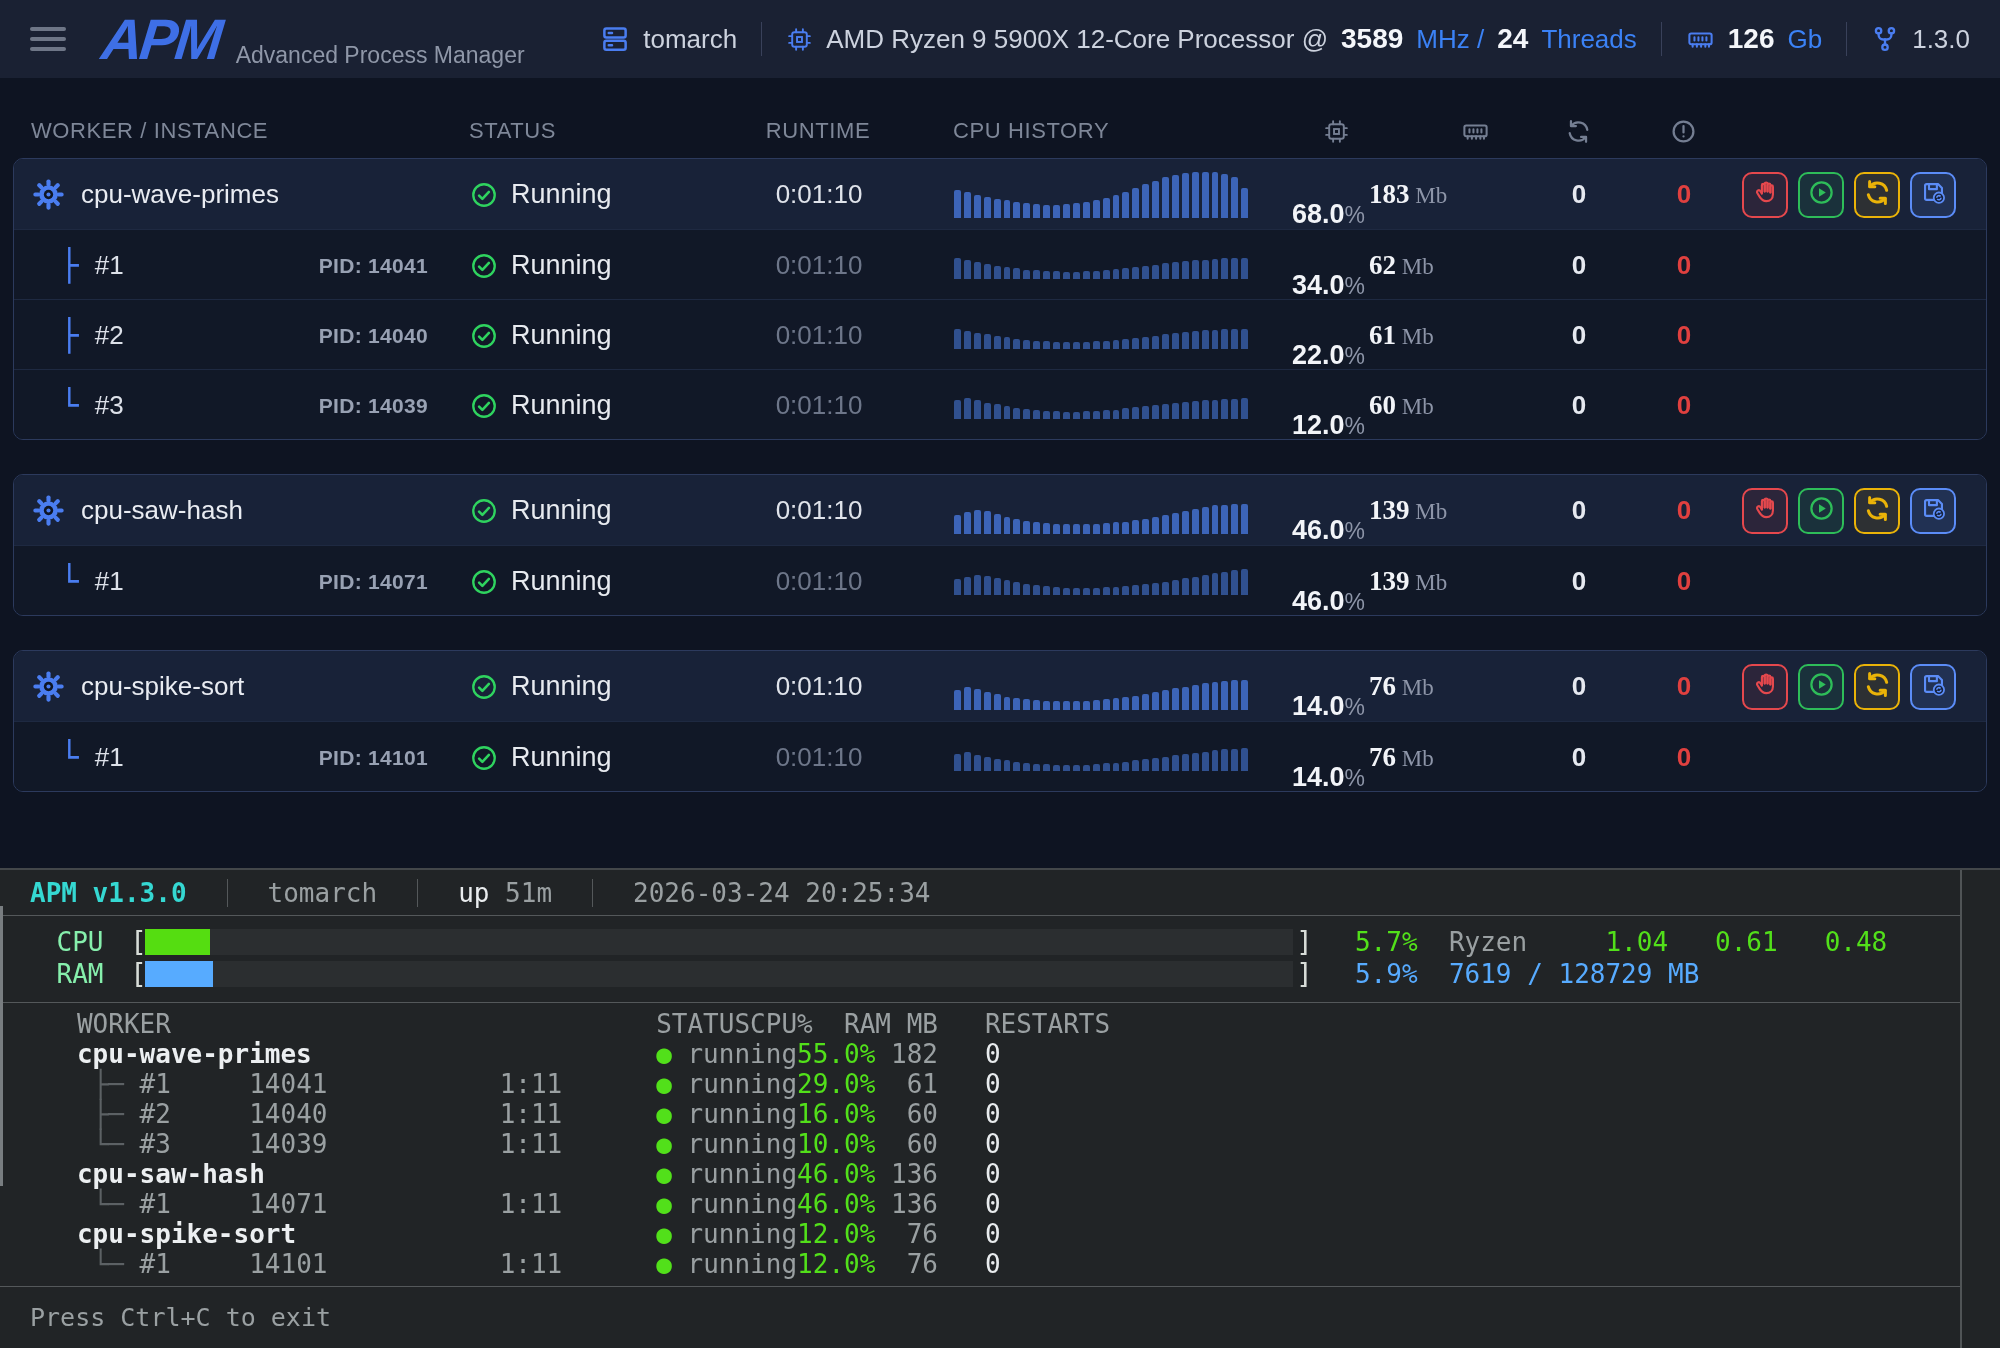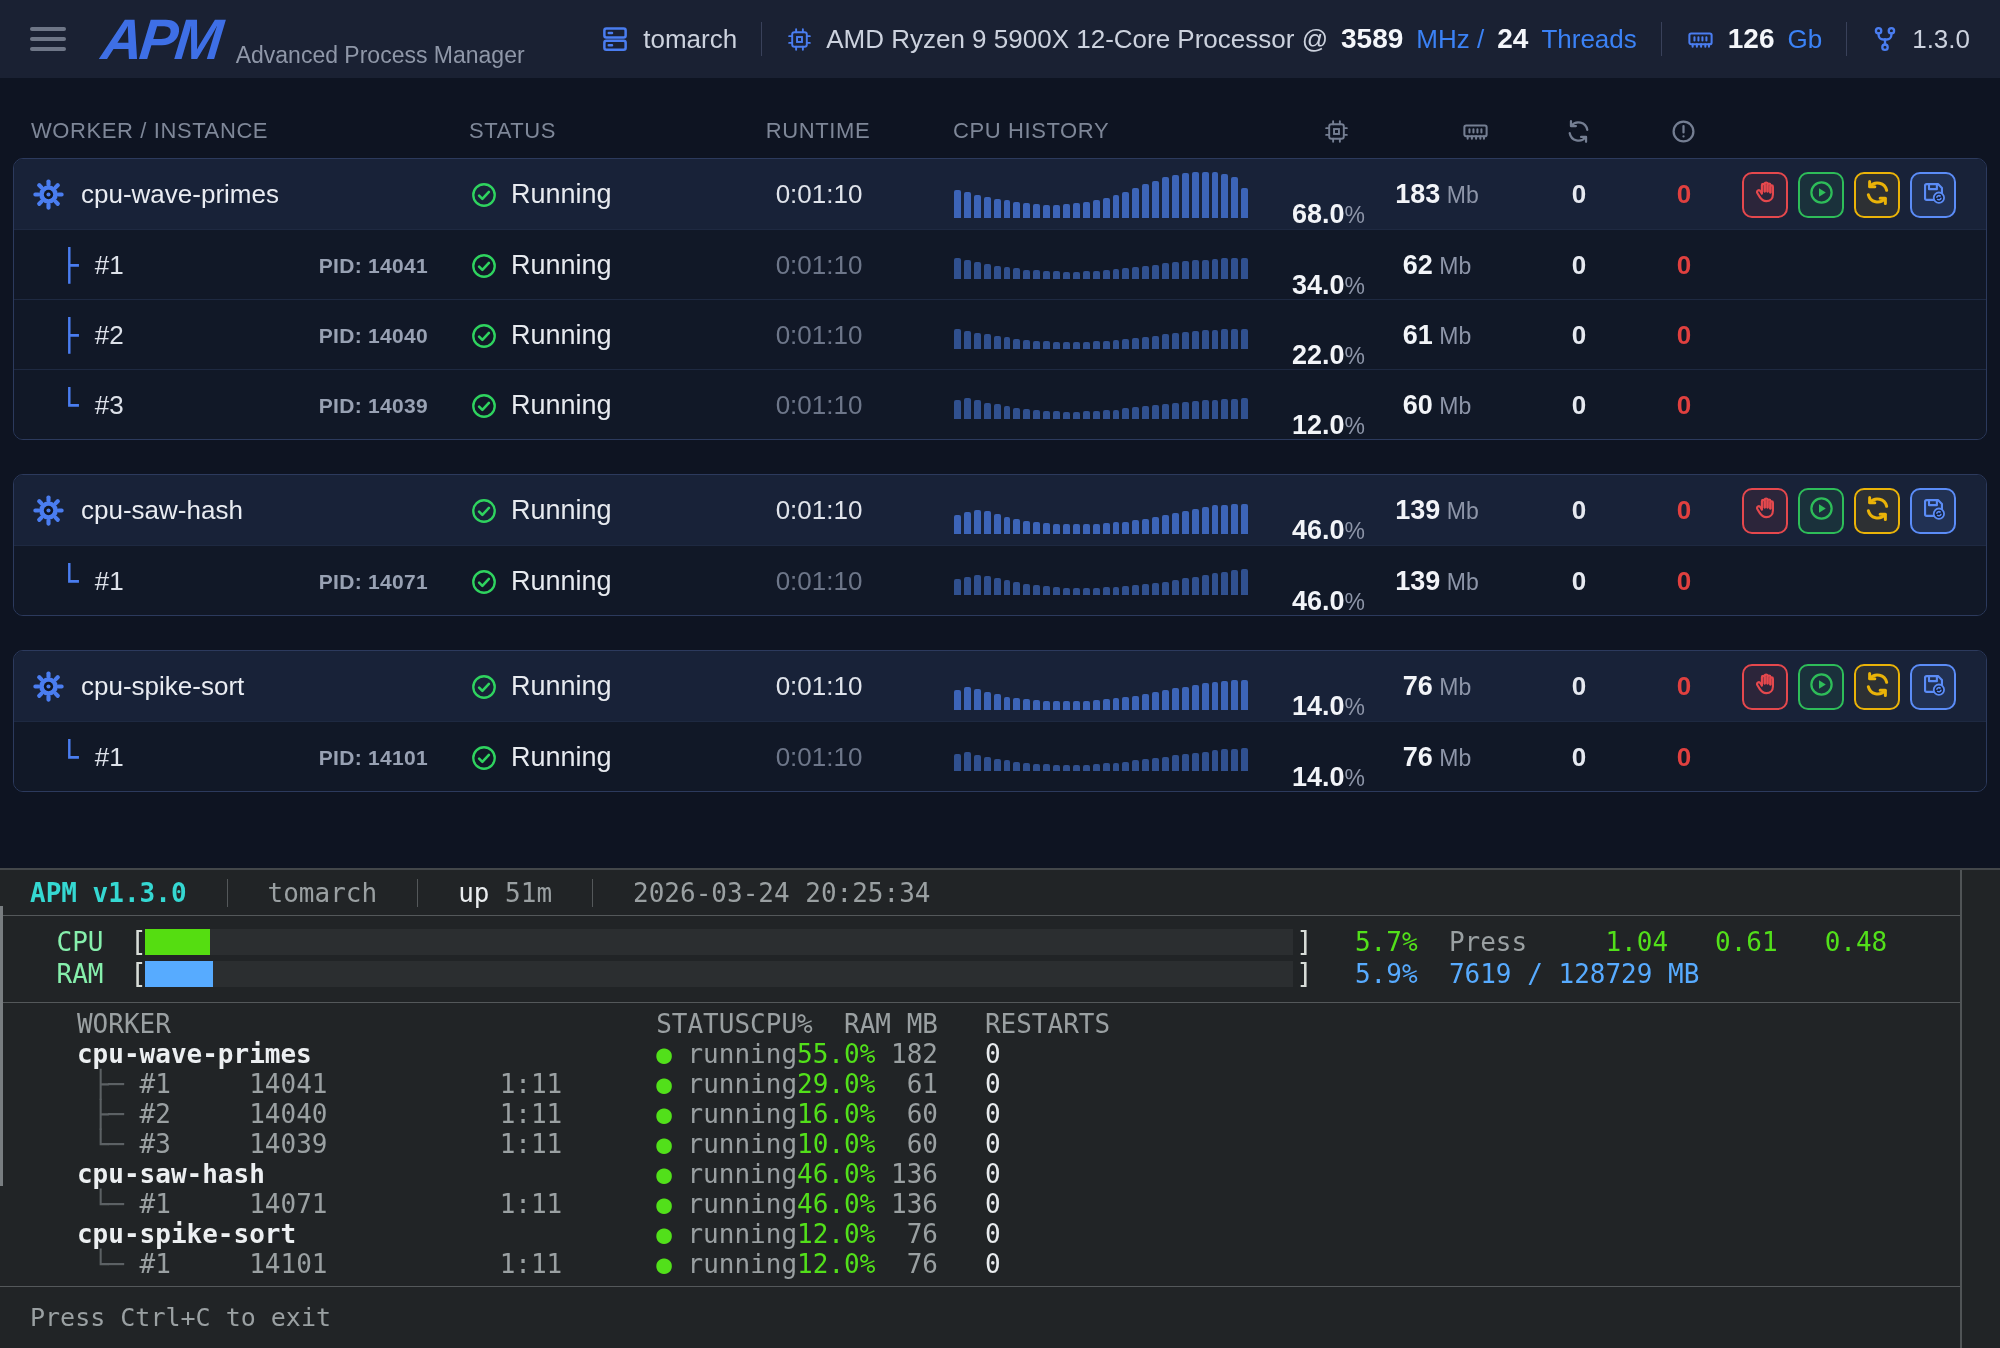--- a/index.html
+++ b/index.html
@@ -21,21 +21,21 @@
   .hdiv { width:1px; height:34px; background:#39415a; }
 
   
   main { flex:1 1 auto; padding:0 13px; overflow:hidden; }
   .row-grid { display:grid; grid-template-columns:430px 240px 270px 300px 115px 140px 140px 70px 1fr; align-items:center; }
   .thead { margin-top:26px; height:54px; color:#7e8798; font-size:22px; font-weight:normal; letter-spacing:.6px; }
   .c-worker { padding-left:18px; display:flex; align-items:center; }
   .c-status { padding-left:26px; display:flex; align-items:center; gap:13px; }
   .c-runtime { text-align:center; }
   .c-cpu { text-align:right; padding-right:4px; white-space:nowrap;margin-top:40px; }
-  .c-mem { text-align:center; padding-right:4px; white-space:nowrap; }
+  .c-mem { text-align:left; padding-right:4px; white-space:nowrap;font-family:Liberation Serif, serif; }
   .c-restarts, .c-errors { text-align:center; }
   .c-actions { display:flex; justify-content:flex-end; gap:10px; padding-right:30px; }
   .hic { display:flex; color:#747e92; }
   .hic.right { justify-content:flex-end; padding-right:18px; }
   .hic.center { justify-content:center; }
 
   .card { border:1px solid #2c3a5d; border-radius:10px; margin-bottom:34px; overflow:hidden; background:#111827; }
   .prow { height:70px; }
   .prow.group { background:#182238; }
   .prow.child { background:#111827; border-top:1px solid #1e2941; }
@@ -803,21 +803,21 @@
       <span class="tgray">2026-03-24 20:25:34</span>
     </div>
     <div class="gauges">
       <div class="gauge">
         <span class="glabel">CPU</span>
         <span class="bracket">[</span>
         <div class="track">
             <div class="fill cpu" id="cpu-fill" style="width: 5.7%;"></div>
           </div>
         <span class="bracket">]</span>
-        <div class="gvals" id="cpu-gvals"><div class="tline">   <span class="tgreen">5.7%</span>  <span class="tgray">Press</span>     <span class="tgreen">1.04</span>   <span class="tgreen">0.61</span>   <span class="tgreen">0.48</span></div></div>
+        <div class="gvals" id="cpu-gvals"><div class="tline">   <span class="tgreen">5.7%</span>  <span class="tgray">Ryzen</span>     <span class="tgreen">1.04</span>   <span class="tgreen">0.61</span>   <span class="tgreen">0.48</span></div></div>
       </div>
       <div class="gauge">
         <span class="glabel">RAM</span>
         <span class="bracket">[</span>
         <div class="track">
             <div class="fill ram" id="ram-fill" style="width: 5.9%;"></div>
           </div>
         <span class="bracket">]</span>
         <div class="gvals" id="ram-gvals"><div class="tline">   <span class="tblue">5.9%</span>  <span class="tblue">7619 / 128729 MB</span></div></div>
       </div>

